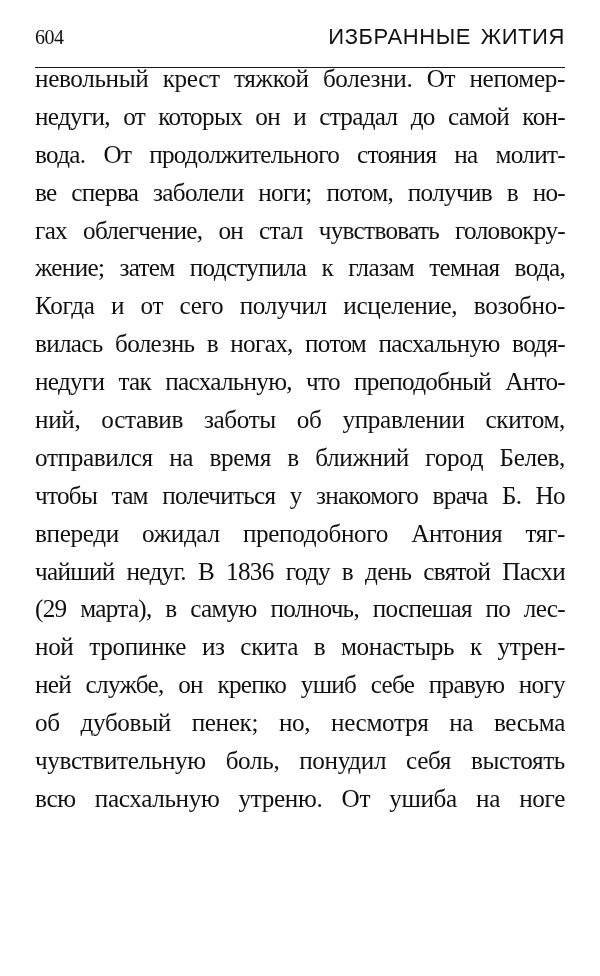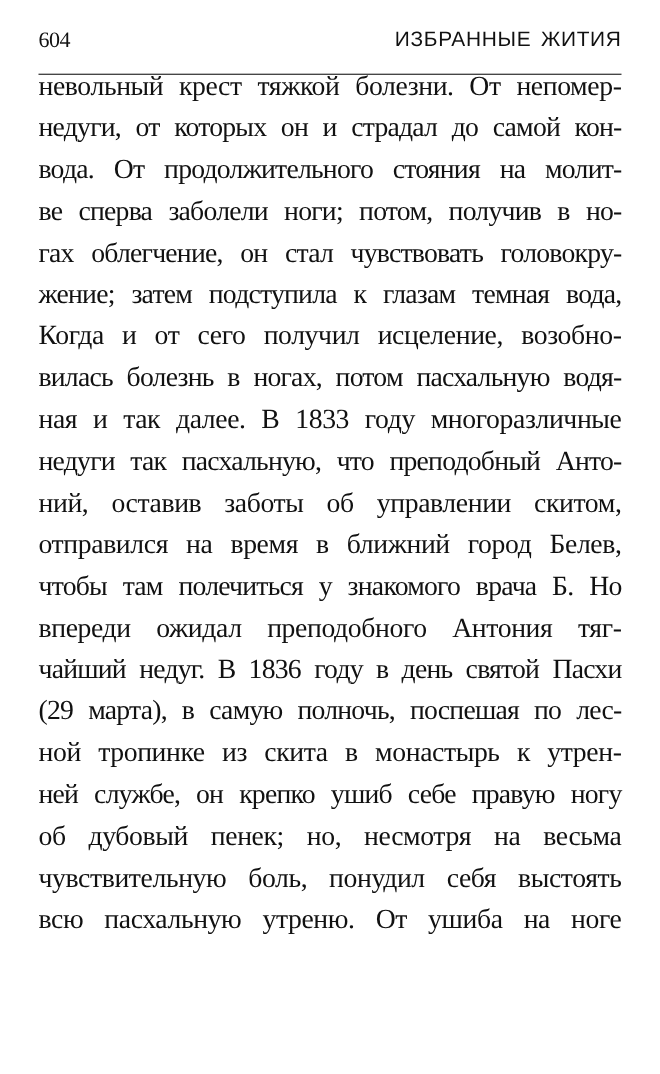--- a/index.html
+++ b/index.html
@@ -33,21 +33,21 @@
       border-bottom: 1.5px solid #1a1a1a;
       padding-bottom: 19px;
     }
     .page-number {
       font-size: 20px;
       line-height: 22px;
       letter-spacing: -0.5px;
     }
     .section-title {
       font-family: "Liberation Sans", "DejaVu Sans", sans-serif;
-      font-size: 19px;
+      font-size: 22px;
       line-height: 22px;
       letter-spacing: 0.6px;
       word-spacing: 3px;
       text-align: center;
     }
     .body-text {
       position: absolute;
       top: 60px;
       left: 0;
       width: 530px;
@@ -75,21 +75,20 @@
 
   <div class="body-text">
     <span class="line">невольный крест тяжкой болезни. От непомер-</span>
     <span class="line tight">недуги, от которых он и страдал до самой кон-</span>
     <span class="line tight">вода. От продолжительного стояния на молит-</span>
     <span class="line tight">ве сперва заболели ноги; потом, получив в но-</span>
     <span class="line tight">гах облегчение, он стал чувствовать головокру-</span>
     <span class="line tight">жение; затем подступила к глазам темная вода,</span>
     <span class="line">Когда и от сего получил исцеление, возобно-</span>
     <span class="line tight">вилась болезнь в ногах, потом пасхальную водя-</span>
-    <span class="line">ная и так далее. В 1833 году многоразличные</span>
     <span class="line tight">недуги так пасхальную, что преподобный Анто-</span>
     <span class="line">ний, оставив заботы об управлении скитом,</span>
     <span class="line">отправился на время в ближний город Белев,</span>
     <span class="line tight">чтобы там полечиться у знакомого врача Б. Но</span>
     <span class="line">впереди ожидал преподобного Антония тяг-</span>
     <span class="line tight">чайший недуг. В 1836 году в день святой Пасхи</span>
     <span class="line tight">(29 марта), в самую полночь, поспешая по лес-</span>
     <span class="line">ной тропинке из скита в монастырь к утрен-</span>
     <span class="line tight">ней службе, он крепко ушиб себе правую ногу</span>
     <span class="line">об дубовый пенек; но, несмотря на весьма</span>

